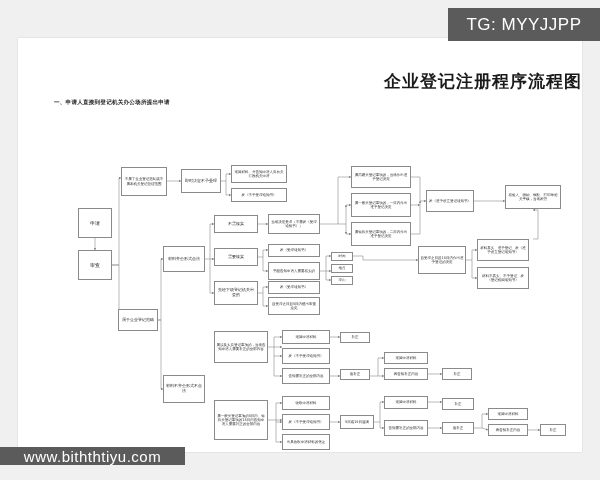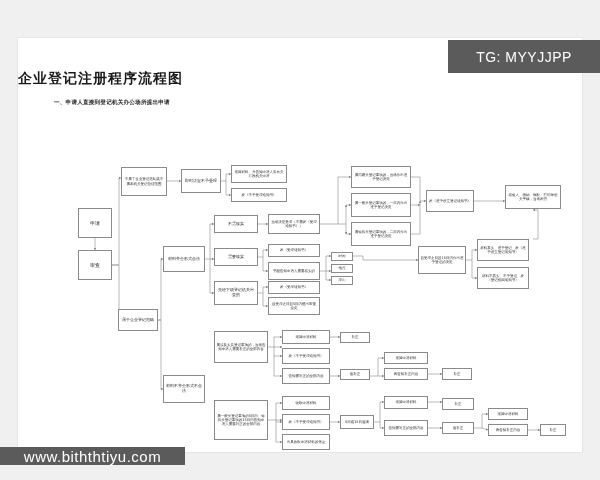--- a/index.html
+++ b/index.html
@@ -15,28 +15,28 @@
   }
   .wm{
     position:absolute;
     background:#5b5b5b;
     color:#ffffff;
     font-family:"Liberation Sans",sans-serif;
     display:flex;align-items:center;justify-content:center;
     letter-spacing:.5px;
     z-index:40;
   }
-  #wm-top{right:0;top:8px;width:152px;height:33px;font-size:14px;margin-top:32px;}
+  #wm-top{right:0;top:8px;width:152px;height:33px;font-size:17px;}
   #wm-bottom{left:0;bottom:15px;width:185px;height:18px;font-size:15px;}
 
   #title{
     position:absolute;left:0;top:32px;width:100%;
-    text-align:left;
+    text-align:right;
     font-family:Liberation Serif, serif;
-    font-weight:bold;font-size:14px;color:#1a1a1a;
+    font-weight:bold;font-size:17px;color:#1a1a1a;
     letter-spacing:1px;
   }
   #section-heading{
     position:absolute;left:36px;top:61px;
     font-size:5.6px;color:#222;font-weight:bold;
     letter-spacing:.2px;white-space:nowrap;
   }
 
   #canvas{position:absolute;left:0;top:0;width:564px;height:414px;}
   svg.lines{position:absolute;left:0;top:0;width:564px;height:414px;overflow:visible;}

